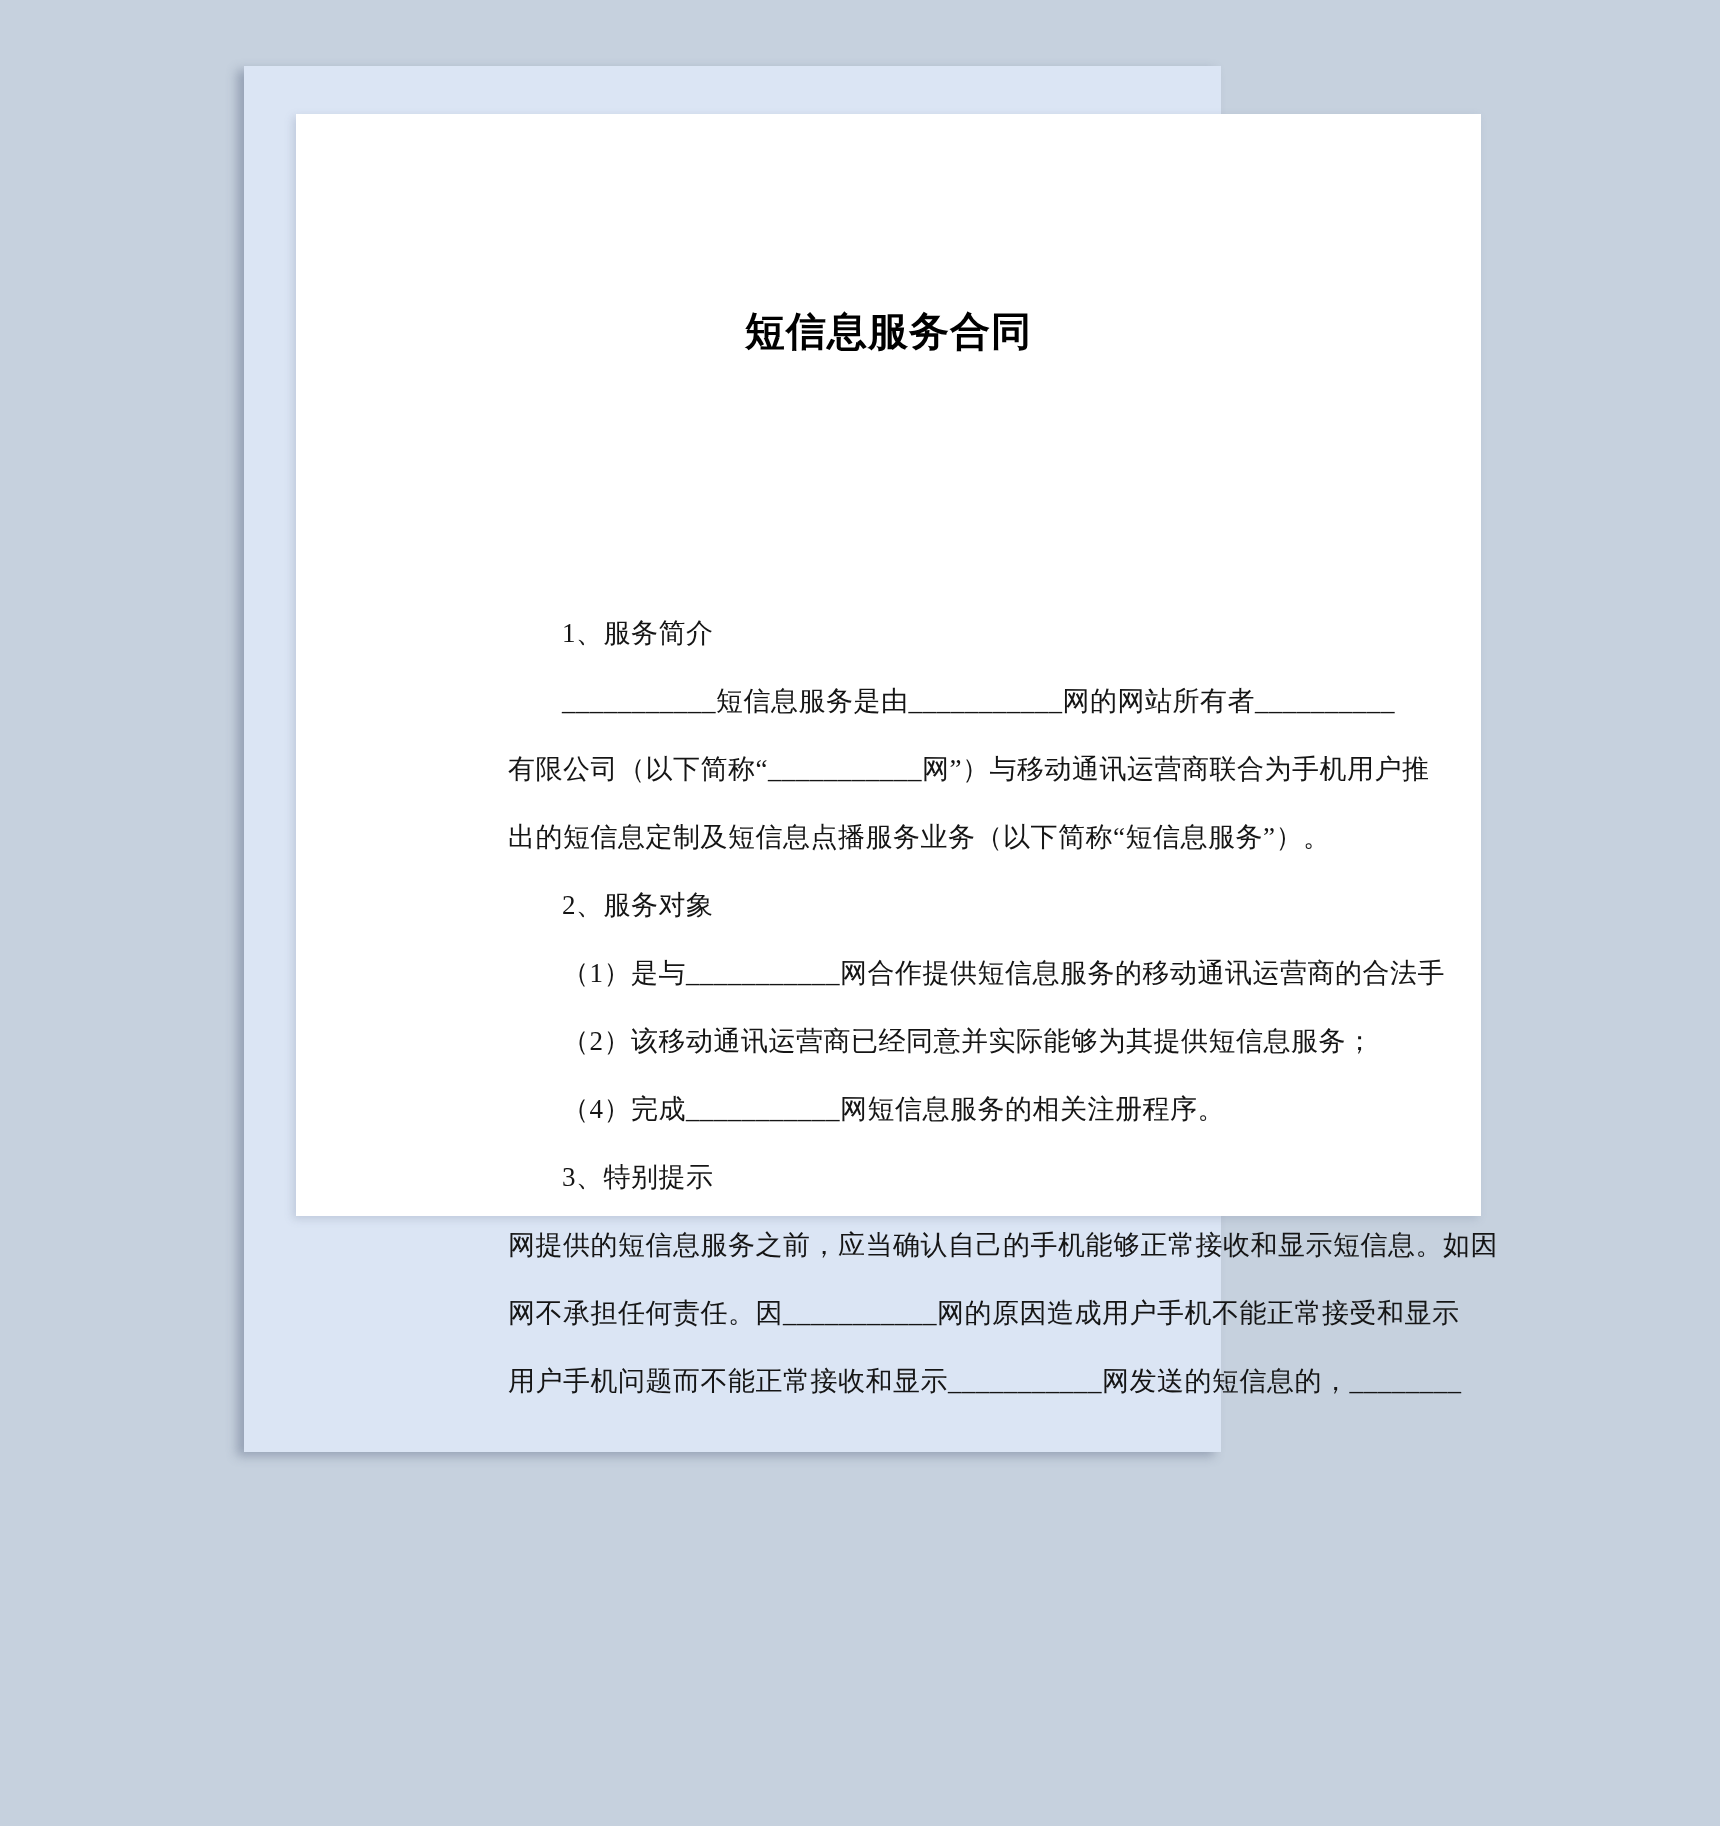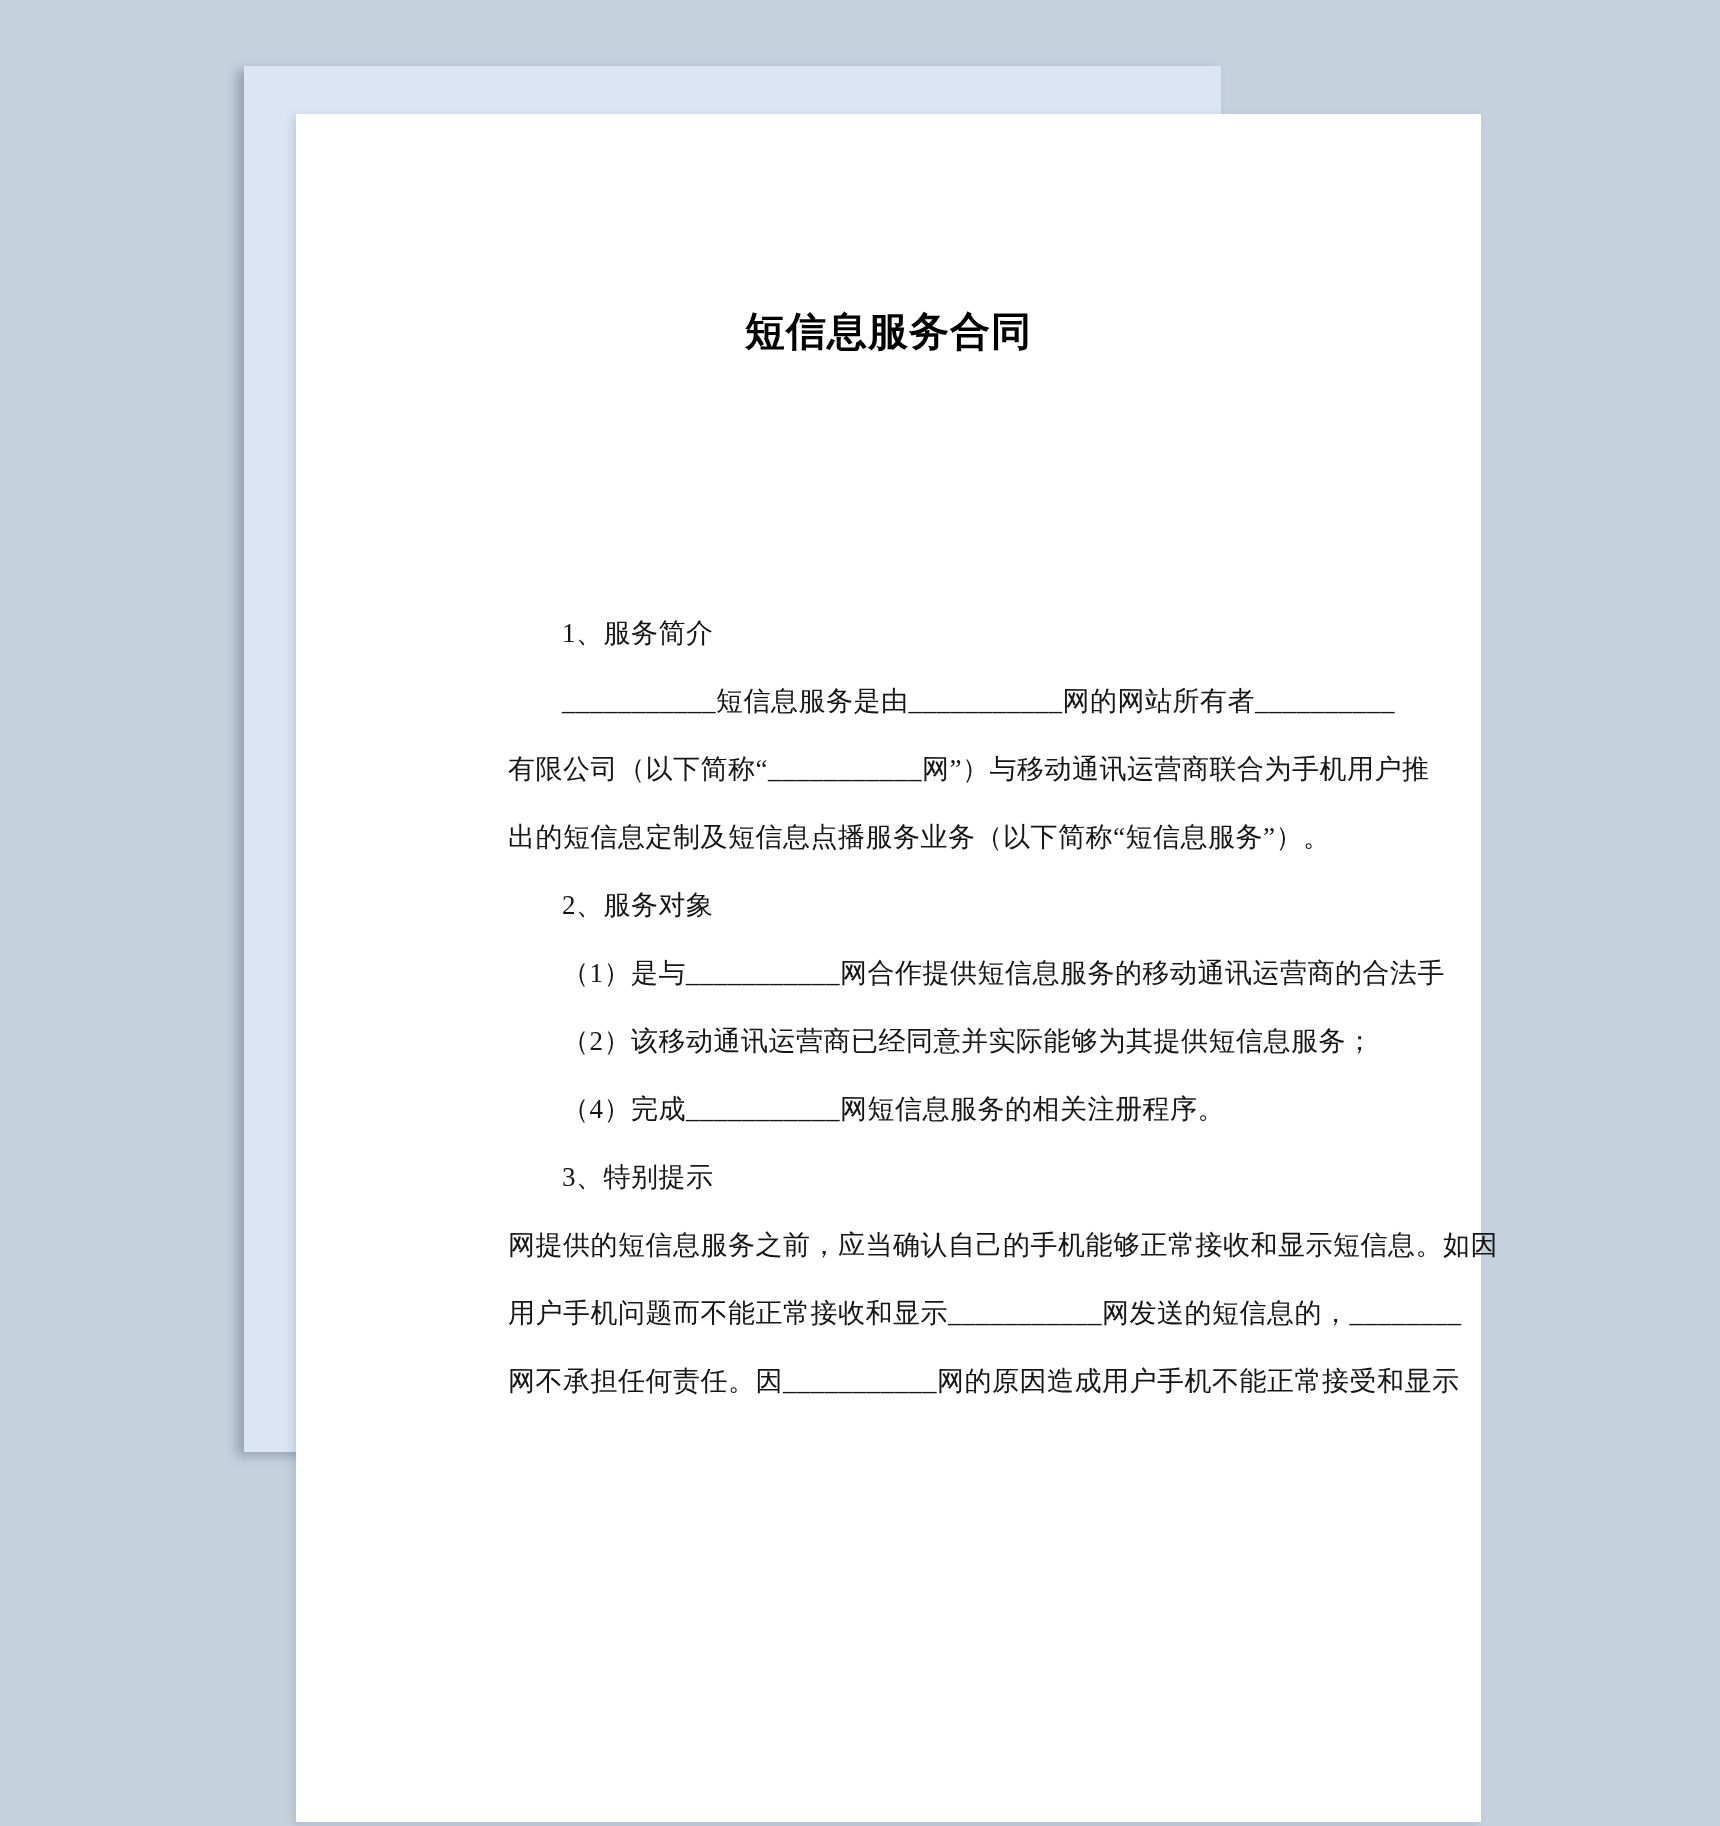--- a/index.html
+++ b/index.html
@@ -18,21 +18,21 @@
     width: 977px;
     height: 1386px;
     background: #dbe5f4;
     box-shadow: -7px 4px 10px rgba(90,105,130,0.45);
   }
   .page-front {
     position: absolute;
     left: 296px;
     top: 114px;
     width: 1185px;
-    height: 1708px;
+    height: 1102px;
     background: #ffffff;
     box-shadow: -3px 3px 8px rgba(110,125,150,0.25);
   }
   .doc-title {
     position: absolute;
     top: 190px;
     left: 0;
     width: 100%;
     text-align: center;
     font-family: "Liberation Sans", "DejaVu Sans", sans-serif;
@@ -72,16 +72,16 @@
     <p class="indent">1、服务简介</p>
     <p class="indent">___________短信息服务是由___________网的网站所有者__________</p>
     <p>有限公司（以下简称“___________网”）与移动通讯运营商联合为手机用户推</p>
     <p>出的短信息定制及短信息点播服务业务（以下简称“短信息服务”）。</p>
     <p class="indent">2、服务对象</p>
     <p class="indent">（1）是与___________网合作提供短信息服务的移动通讯运营商的合法手</p>
     <p class="indent">（2）该移动通讯运营商已经同意并实际能够为其提供短信息服务；</p>
     <p class="indent">（4）完成___________网短信息服务的相关注册程序。</p>
     <p class="indent">3、特别提示</p>
     <p>网提供的短信息服务之前，应当确认自己的手机能够正常接收和显示短信息。如因</p>
+    <p>网不承担任何责任。因___________网的原因造成用户手机不能正常接受和显示</p>
     <p>用户手机问题而不能正常接收和显示___________网发送的短信息的，________</p>
-    <p>网不承担任何责任。因___________网的原因造成用户手机不能正常接受和显示</p>
   </div>
 </div>
 
 </body></html>

